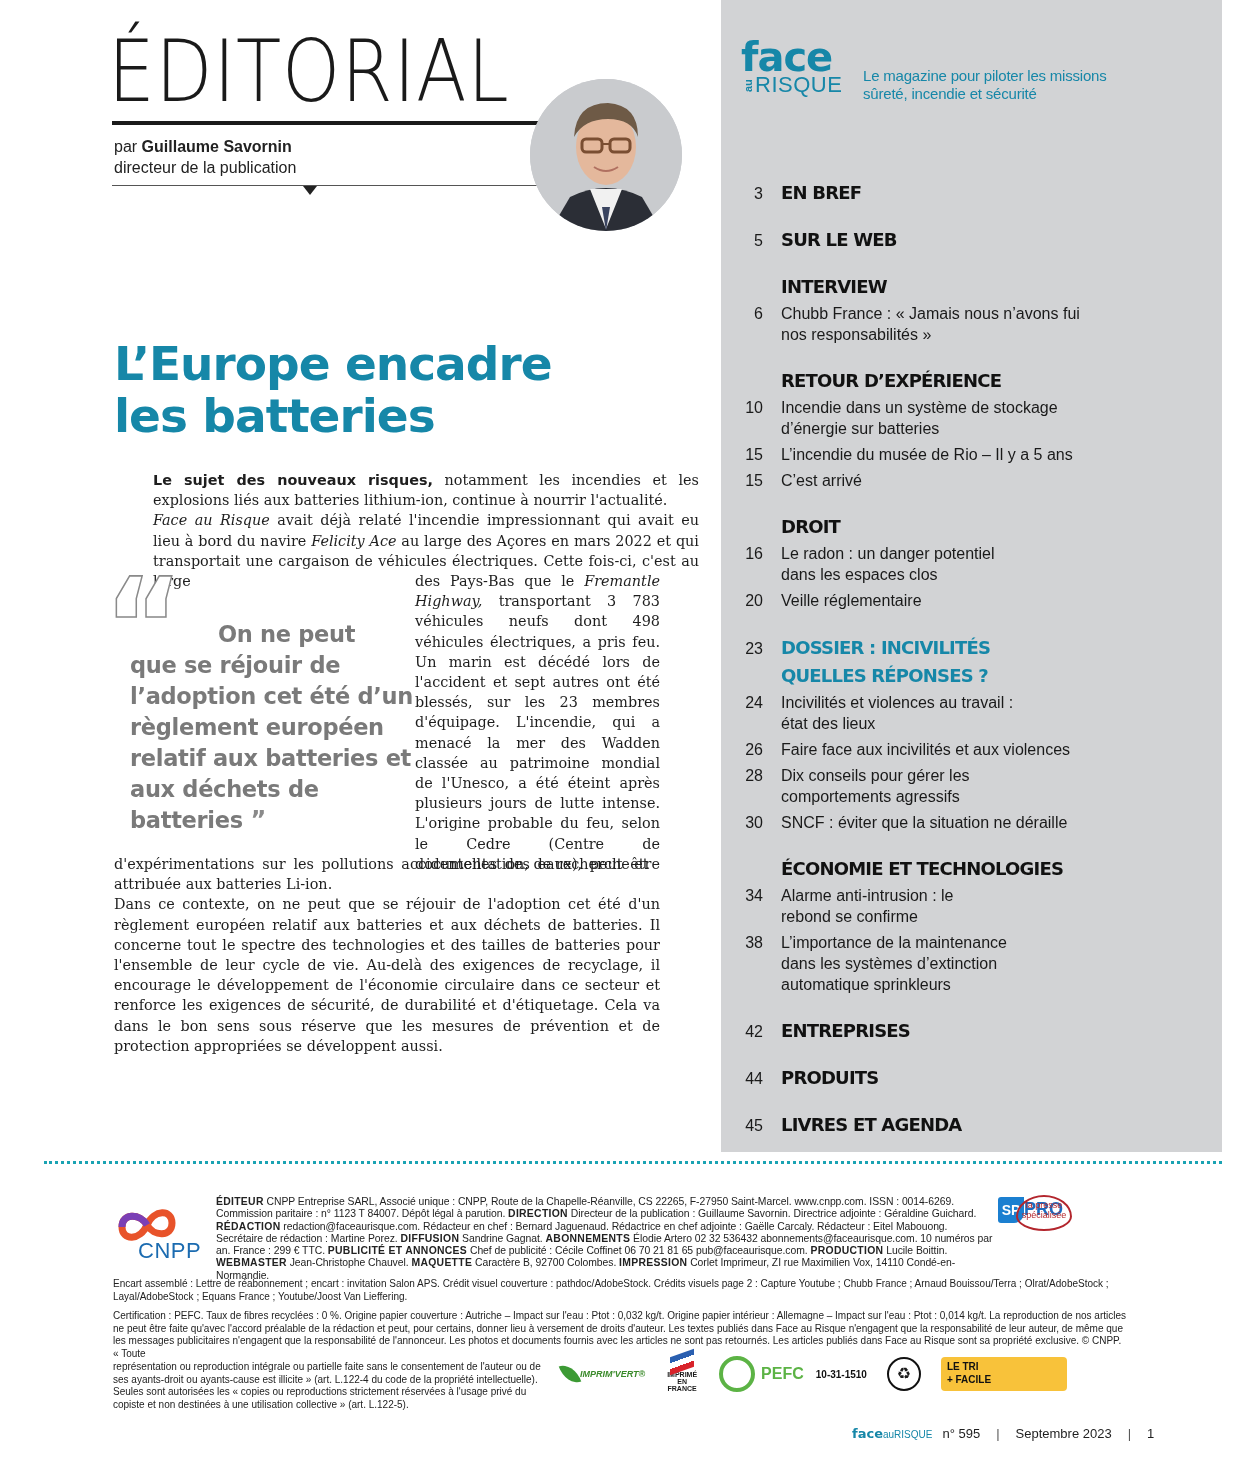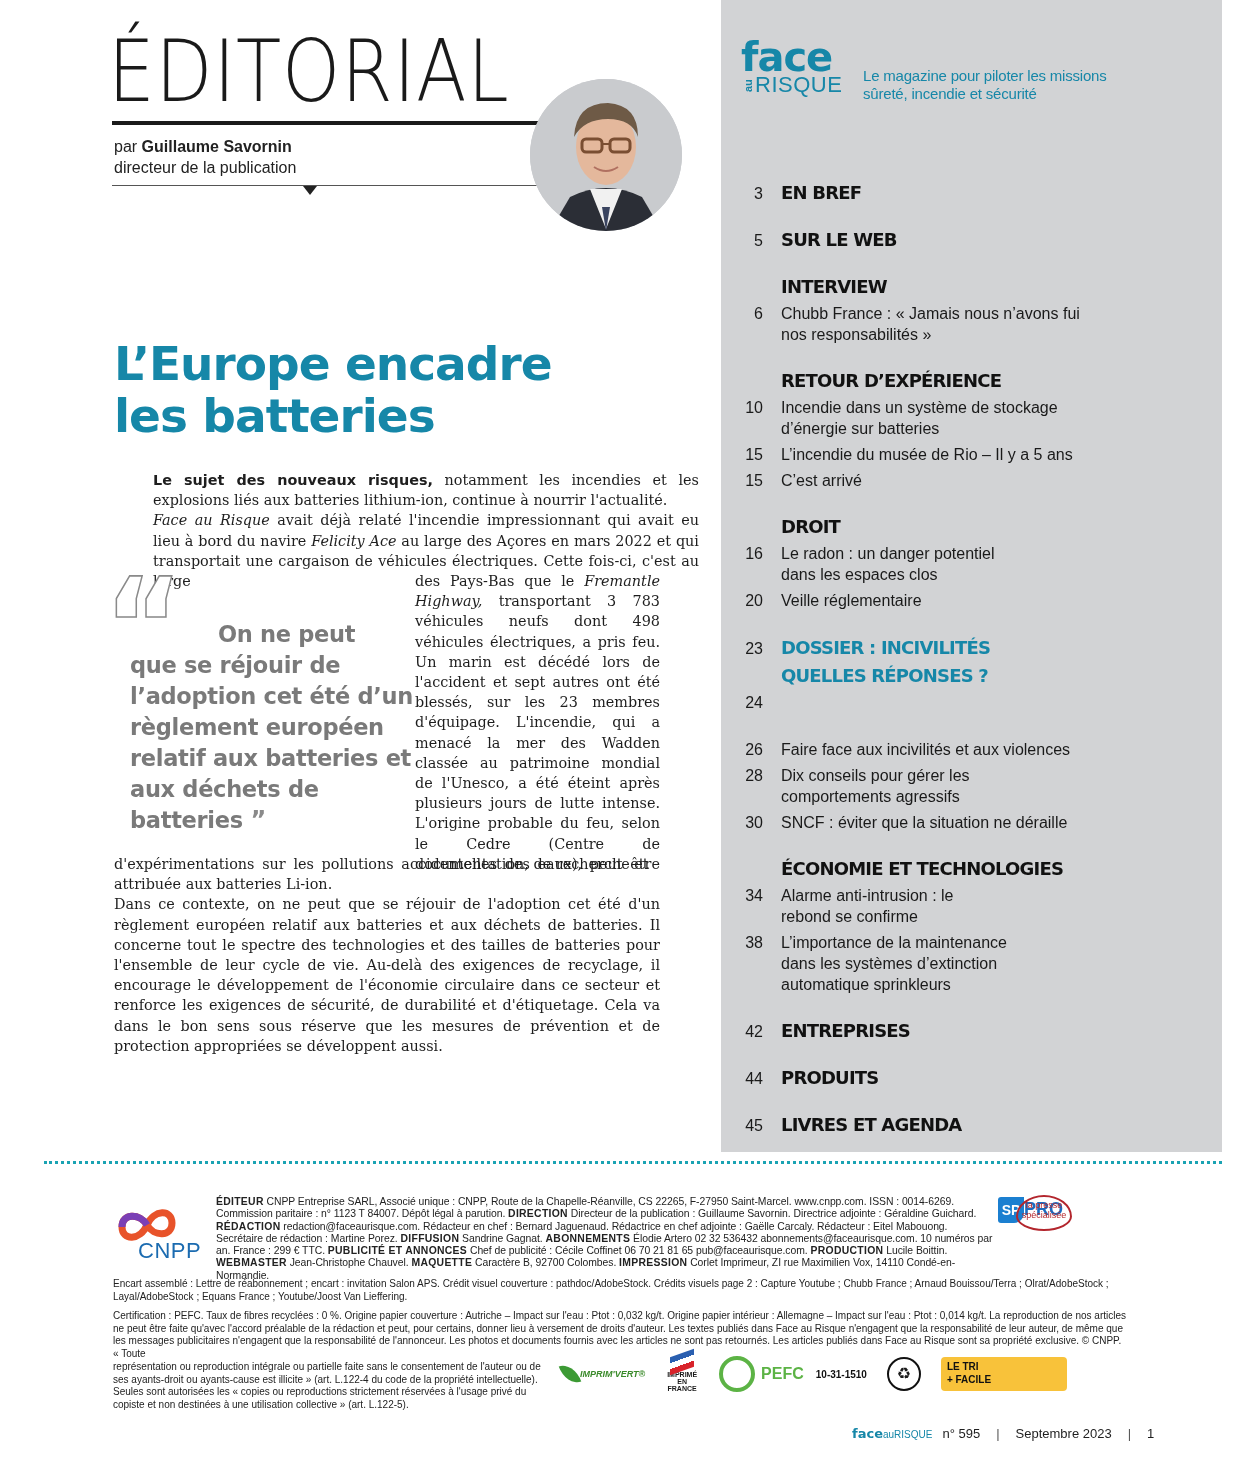--- a/index.html
+++ b/index.html
@@ -203,20 +203,21 @@
   <div class="toc-row" style="top:590px">
       <span class="toc-num">20</span>
       <span class="toc-label">Veille réglementaire</span>
     </div>
   <div class="toc-row" style="top:634px">
       <span class="toc-num toc-sec-num">23</span>
       <span class="toc-label toc-sec blue" style="width:230px">DOSSIER : INCIVILITÉS QUELLES RÉPONSES ?</span>
     </div>
   <div class="toc-row" style="top:692px">
       <span class="toc-num">24</span>
+      <span class="toc-label" style="width:260px">Incivilités et violences au travail : état des lieux</span>
     </div>
   <div class="toc-row" style="top:739px">
       <span class="toc-num">26</span>
       <span class="toc-label">Faire face aux incivilités et aux violences</span>
     </div>
   <div class="toc-row" style="top:765px">
       <span class="toc-num">28</span>
       <span class="toc-label" style="width:230px">Dix conseils pour gérer les comportements agressifs</span>
     </div>
   <div class="toc-row" style="top:812px">

